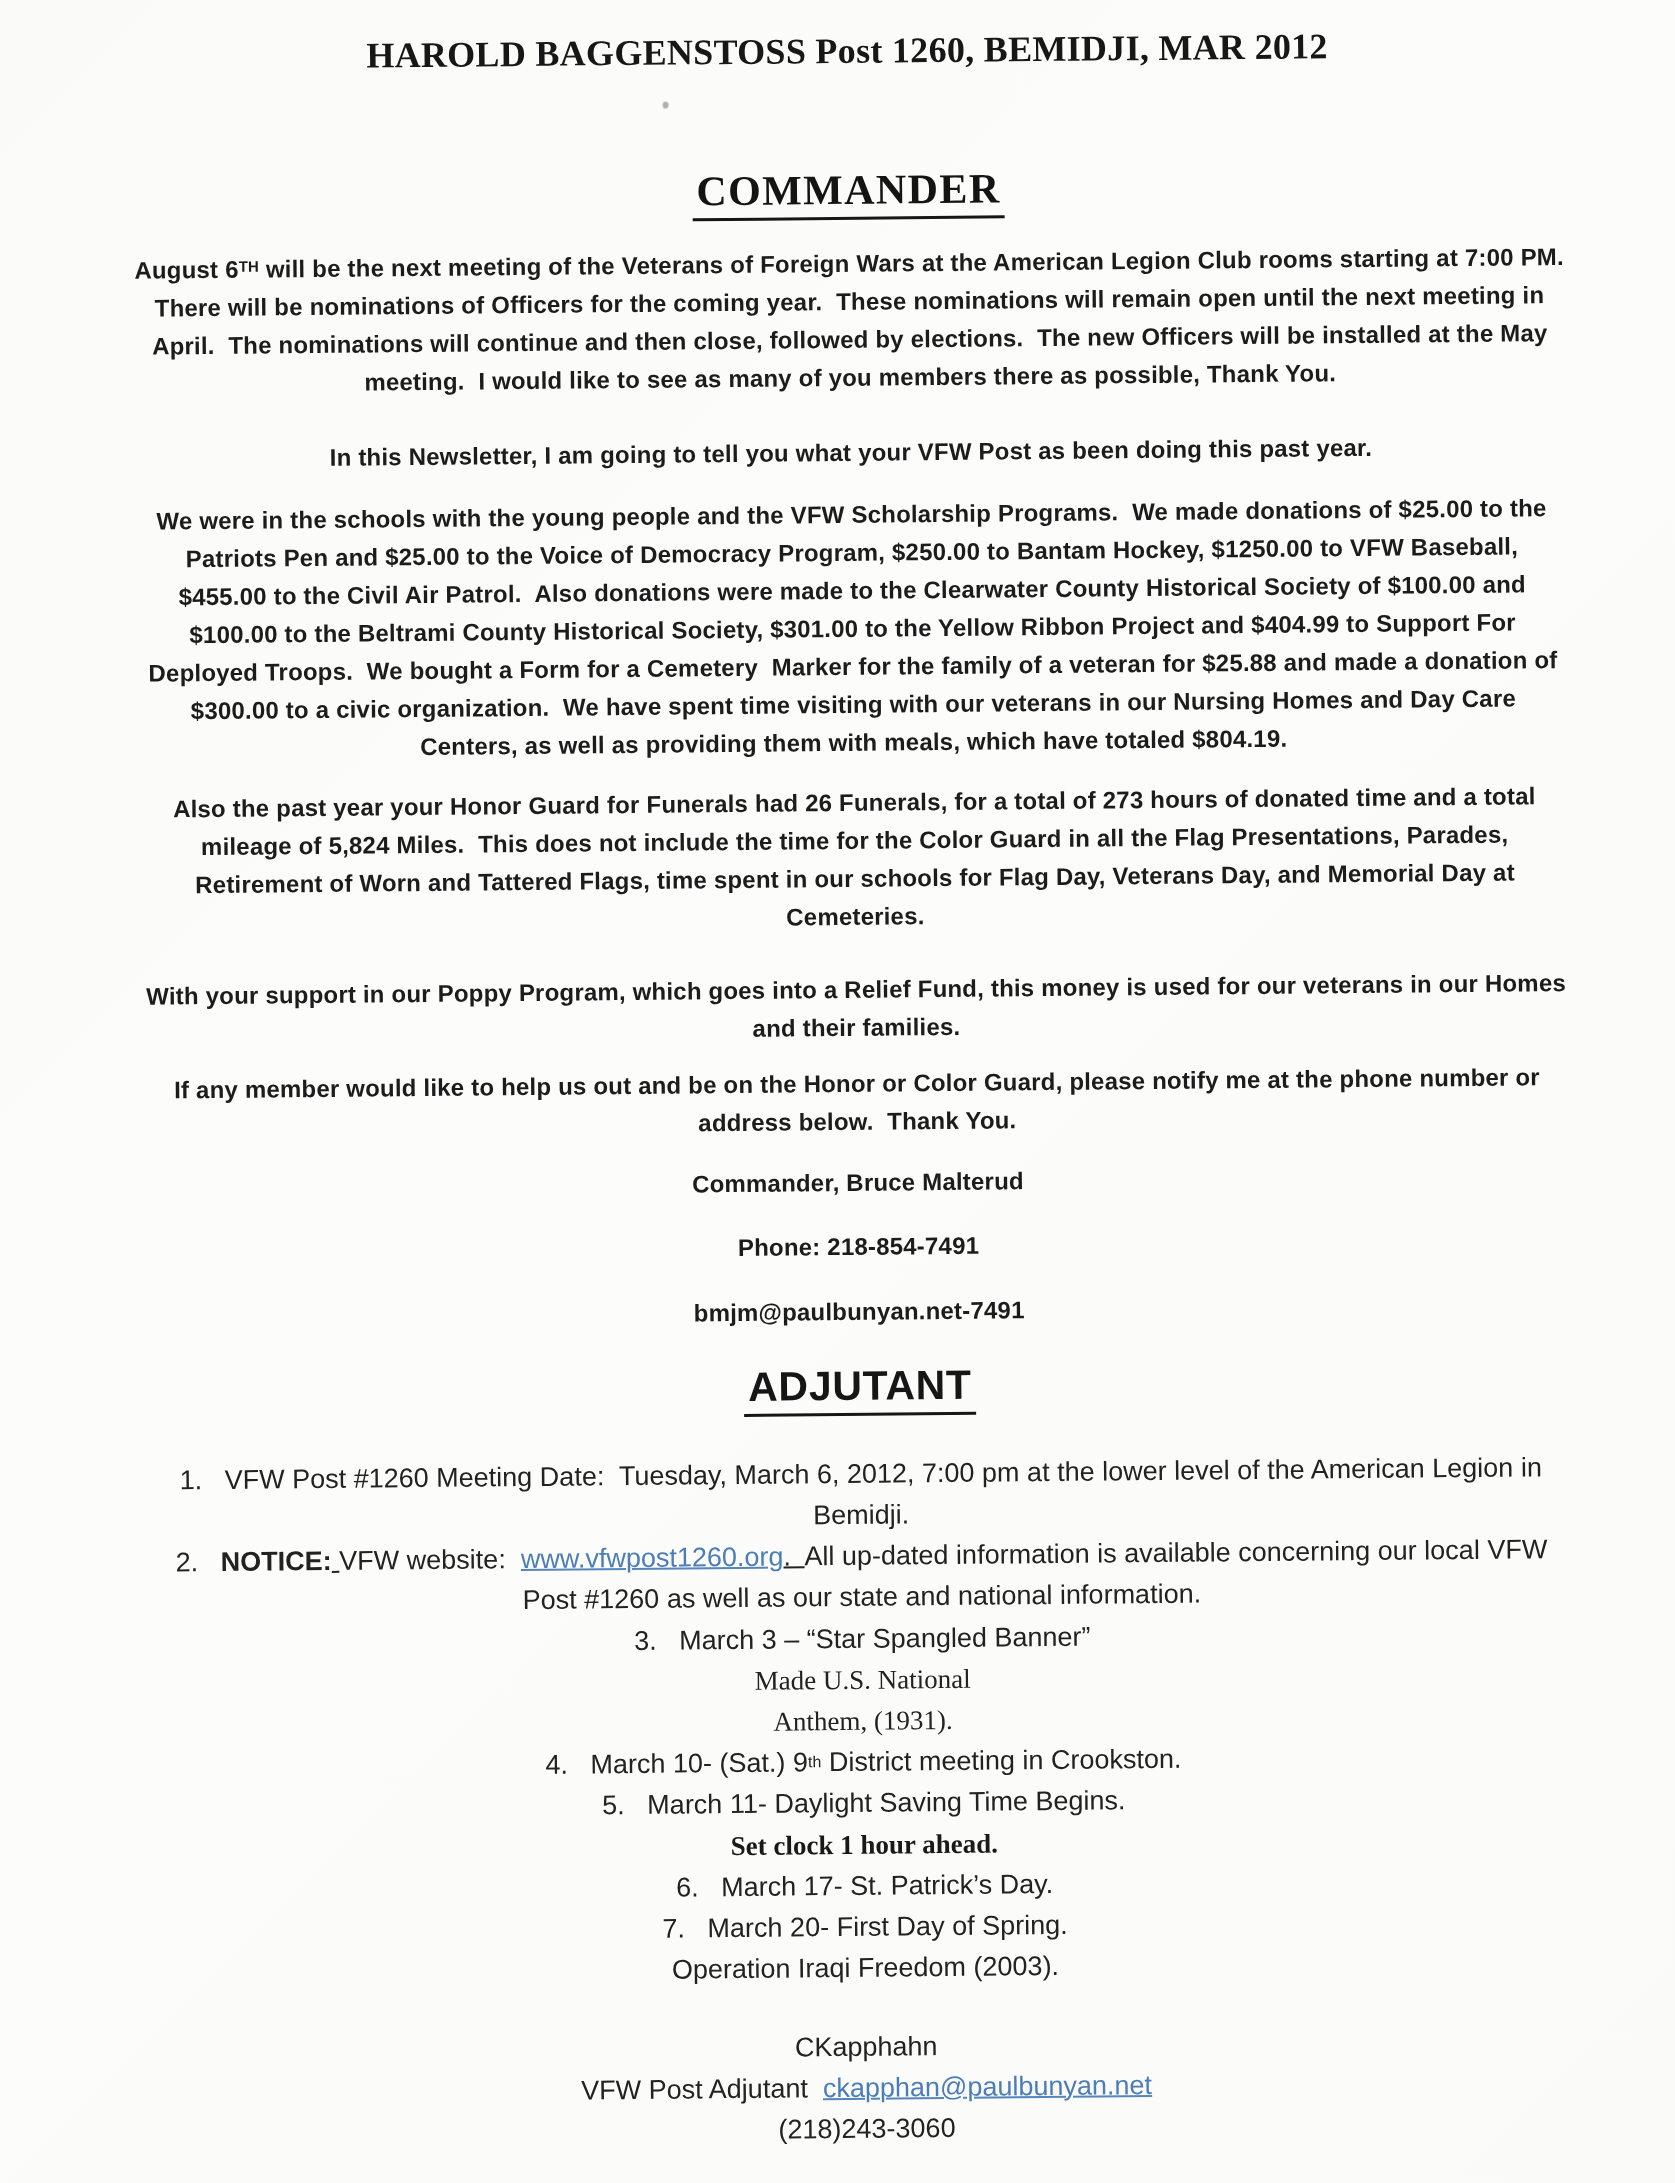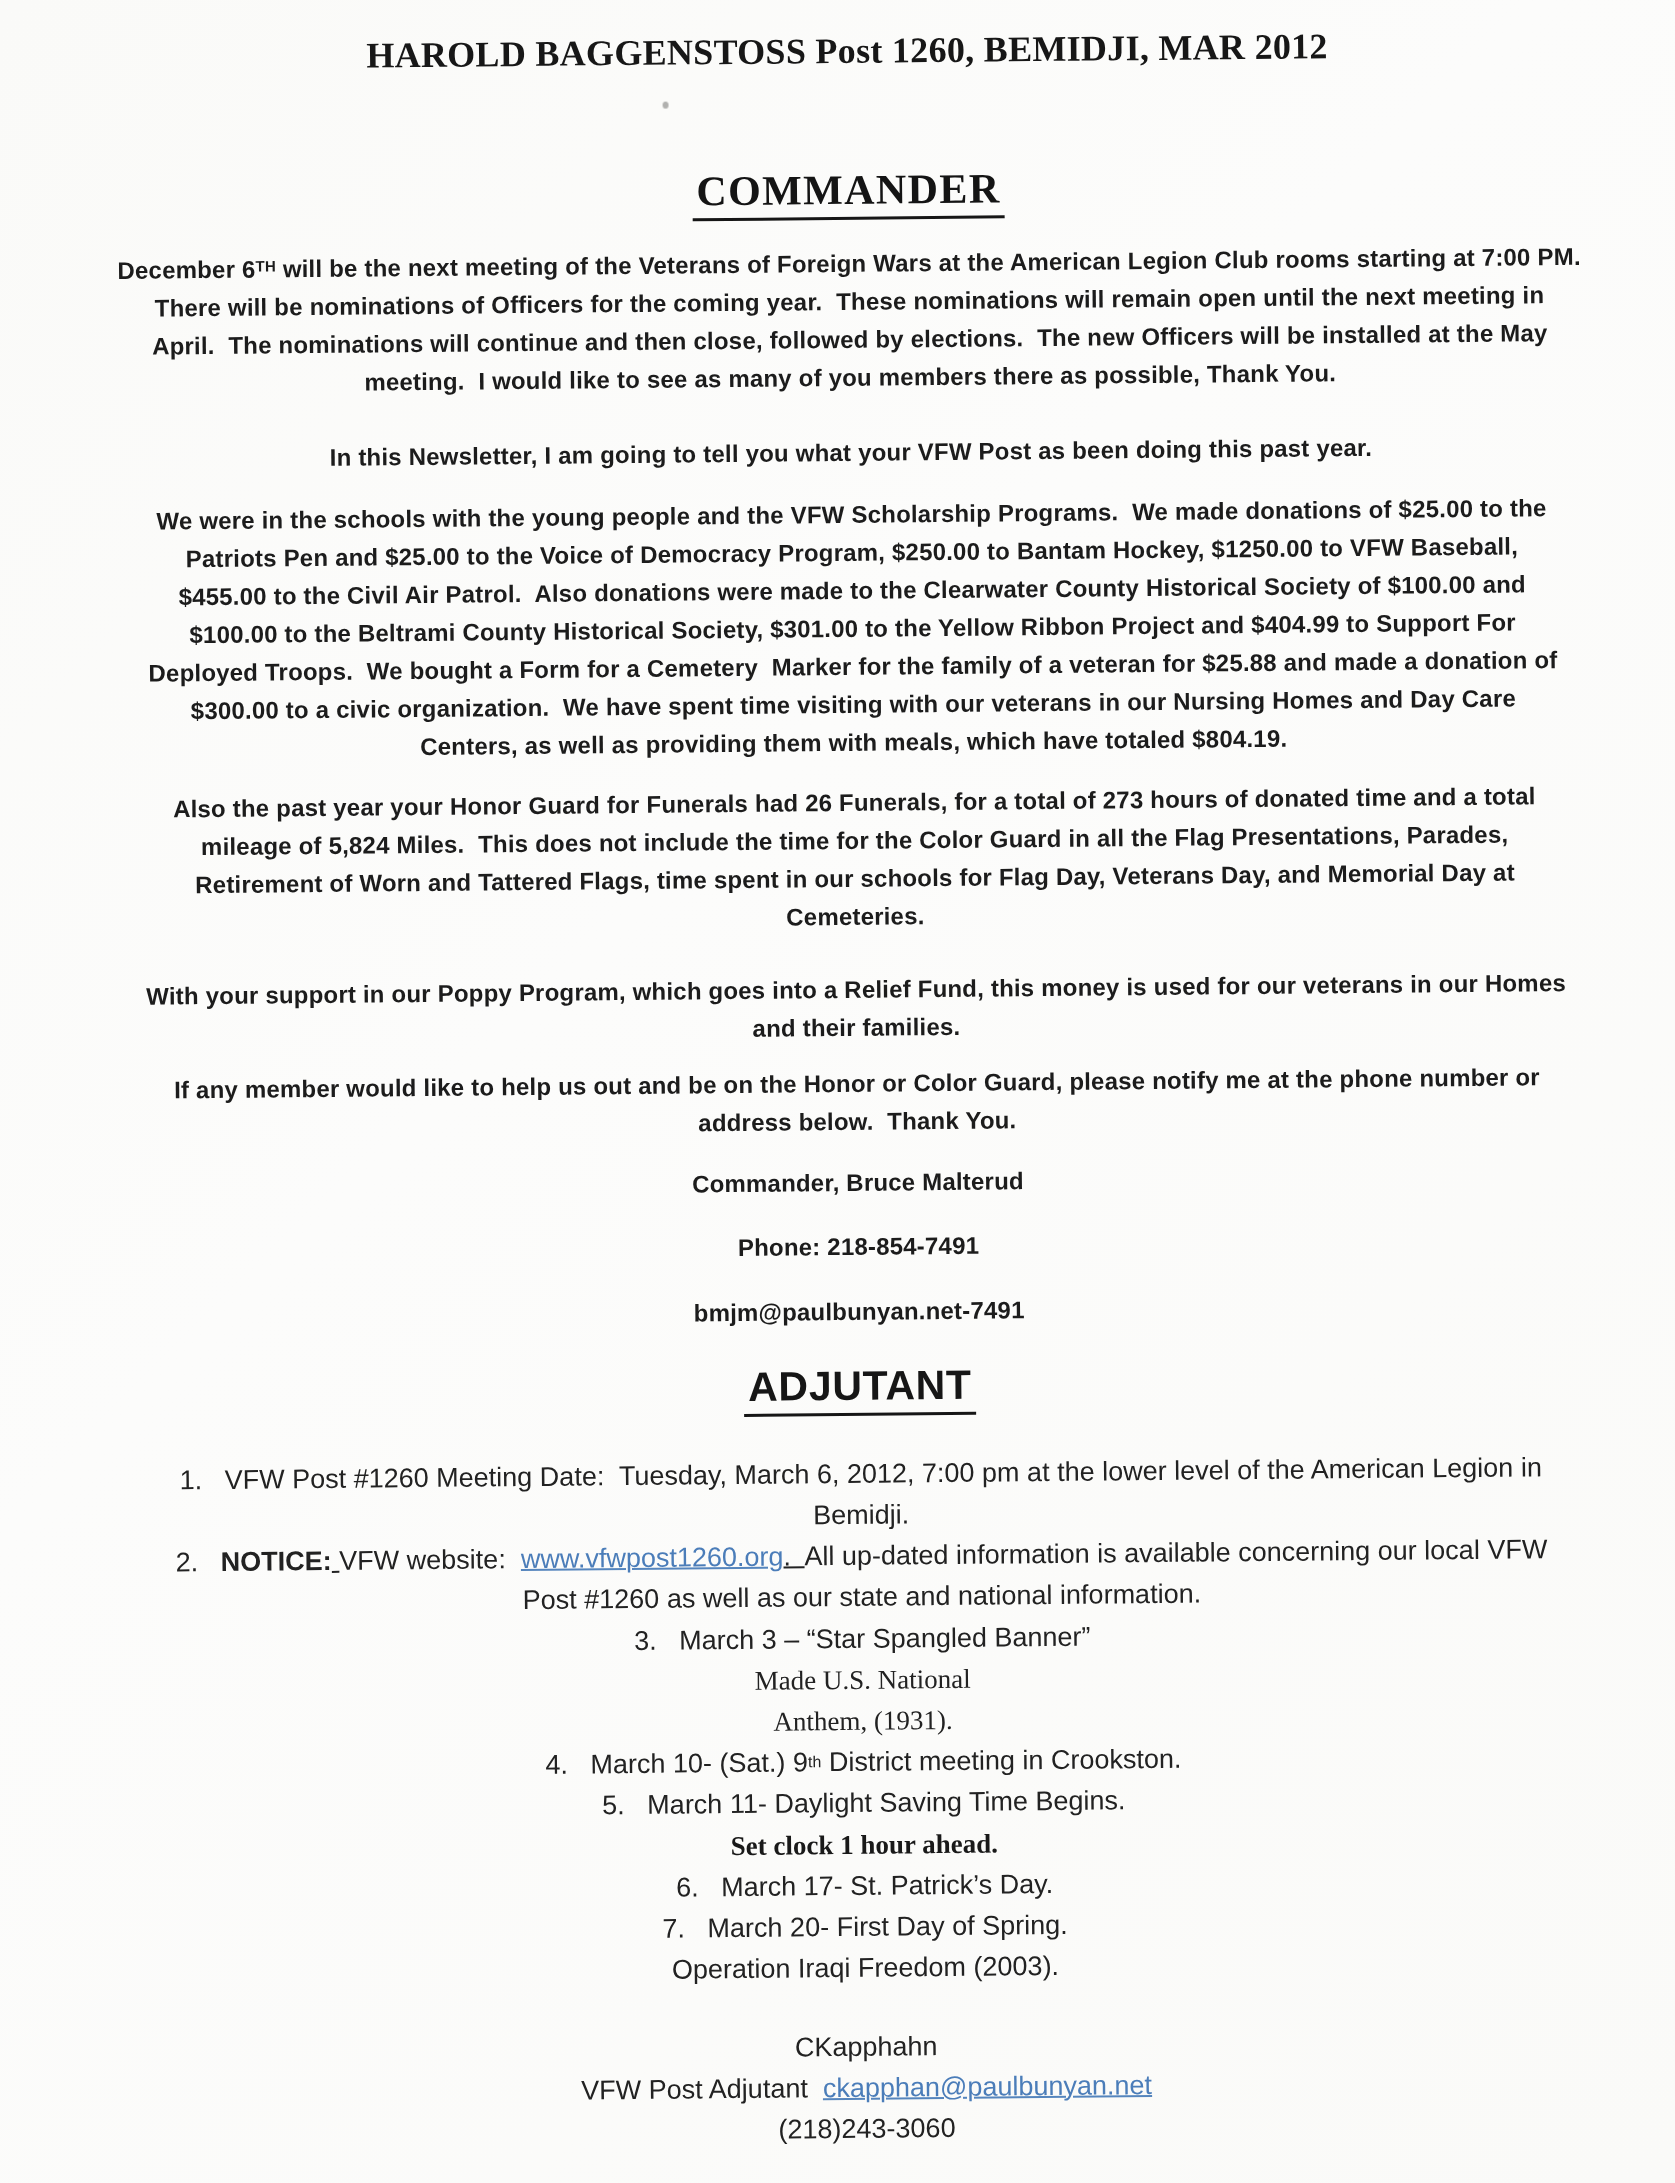--- a/index.html
+++ b/index.html
@@ -60,21 +60,21 @@
       <span class="line">HAROLD BAGGENSTOSS Post 1260, BEMIDJI, MAR 2012</span>
     </div>
 
     <div class="speck" style="left:671px;top:100px;"></div>
 
     <div class="block serif-bold h-commander" style="top:166px;">
       <span class="h-underline">COMMANDER</span>
     </div>
 
     <div class="block sans-bold" style="top:245px;">
-      <div class="line body-line"><span>December 6</span><span class="sup-caps">TH</span><span> will be the next meeting of the Veterans of Foreign Wars at the American Legion Club rooms starting at 7:00 PM.</span></div>
+      <div class="line body-line"><span>August 6</span><span class="sup-caps">TH</span><span> will be the next meeting of the Veterans of Foreign Wars at the American Legion Club rooms starting at 7:00 PM.</span></div>
       <div class="line body-line">There will be nominations of Officers for the coming year.  These nominations will remain open until the next meeting in</div>
       <div class="line body-line">April.  The nominations will continue and then close, followed by elections.  The new Officers will be installed at the May</div>
       <div class="line body-line">meeting.  I would like to see as many of you members there as possible, Thank You.</div>
     </div>
 
     <div class="block sans-bold" style="top:434px;">
       <div class="line body-line">In this Newsletter, I am going to tell you what your VFW Post as been doing this past year.</div>
     </div>
 
     <div class="block sans-bold" style="top:496px;">

